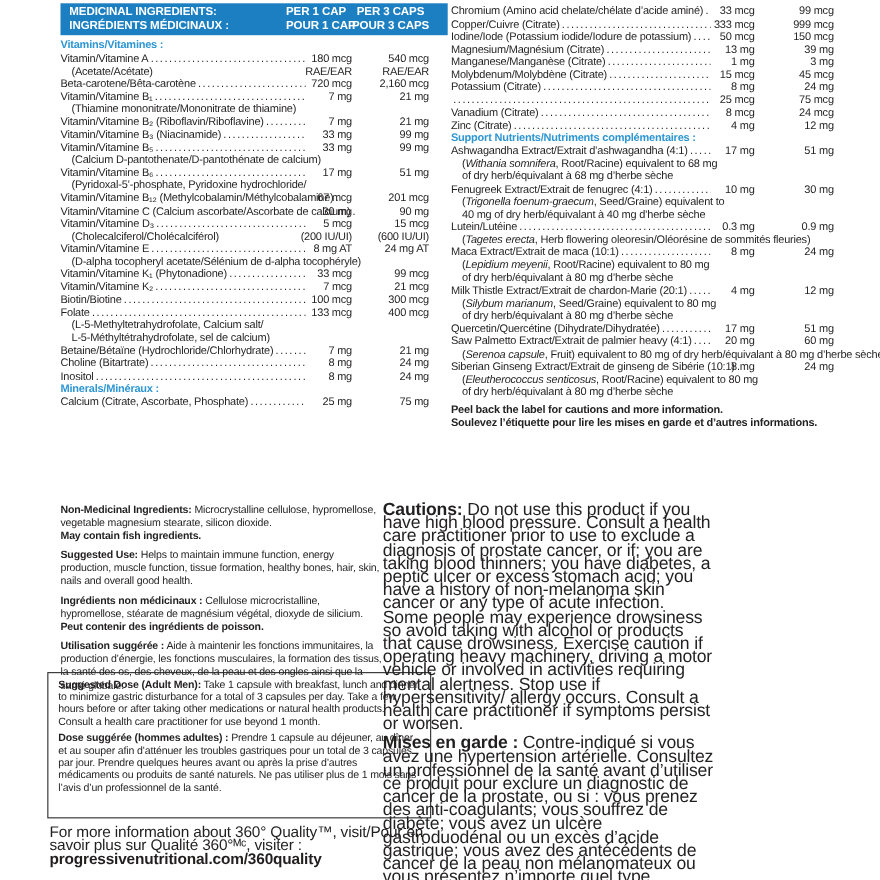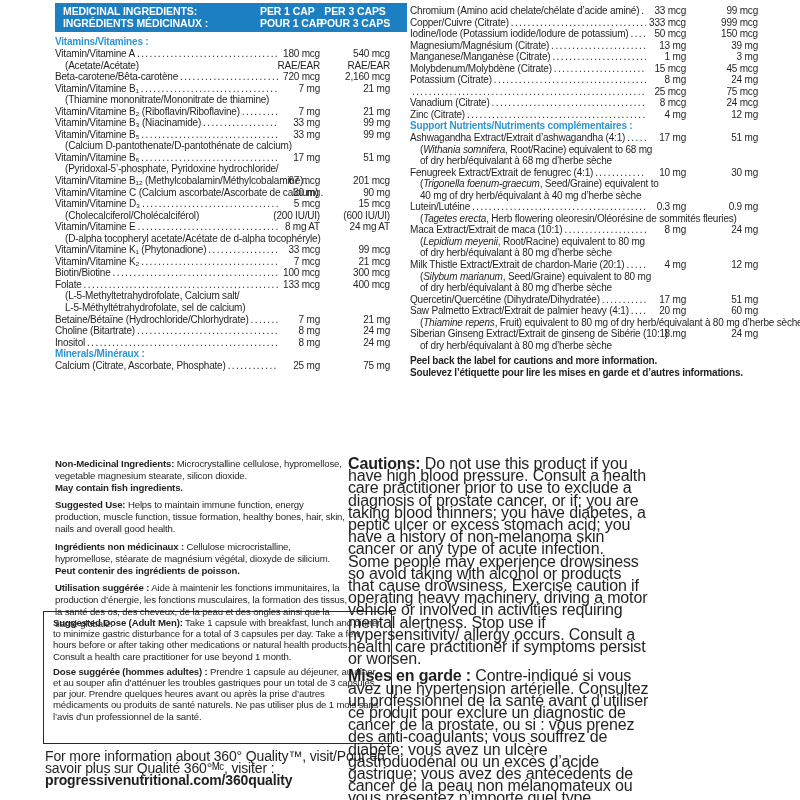--- a/index.html
+++ b/index.html
@@ -129,21 +129,21 @@
             <span class="v1">5 mcg</span>
             <span class="v3">15 mcg</span>
           </div>
           <div class="subrow"><span class="snm">(Cholecalciferol/Cholécalciférol)</span><span class="v1">(200 IU/UI)</span><span class="v3">(600 IU/UI)</span></div>
           <div class="trow">
             <span class="nm">Vitamin/Vitamine E</span>
             <span class="dots">..........................................................................................................................................................................</span>
             <span class="v1">8 mg AT</span>
             <span class="v3">24 mg AT</span>
           </div>
-          <div class="subrow"><span class="snm">(D-alpha tocopheryl acetate/Acétate de d-alpha tocophéryle)</span></div>
+          <div class="subrow"><span class="snm">(D-alpha tocopheryl acetate/Sélénium de d-alpha tocophéryle)</span></div>
           <div class="trow">
             <span class="nm">Vitamin/Vitamine K₁ (Phytonadione)</span>
             <span class="dots">..........................................................................................................................................................................</span>
             <span class="v1">33 mcg</span>
             <span class="v3">99 mcg</span>
           </div>
           <div class="trow">
             <span class="nm">Vitamin/Vitamine K₂</span>
             <span class="dots">..........................................................................................................................................................................</span>
             <span class="v1">7 mcg</span>
@@ -303,27 +303,28 @@
             <span class="dots">..........................................................................................................................................................................</span>
             <span class="v1">17 mg</span>
             <span class="v3">51 mg</span>
           </div>
           <div class="trow">
             <span class="nm">Saw Palmetto Extract/Extrait de palmier heavy (4:1)</span>
             <span class="dots">..........................................................................................................................................................................</span>
             <span class="v1">20 mg</span>
             <span class="v3">60 mg</span>
           </div>
-          <div class="subrow"><span class="snm">(<i>Thiamine repens</i>, Fruit) equivalent to 80 mg of dry herb/équivalant à 80 mg d’herbe sèche</span></div>
+          <div class="subrow"><span class="snm">(<i>Serenoa capsule</i>, Fruit) equivalent to 80 mg of dry herb/équivalant à 80 mg d’herbe sèche</span></div>
           <div class="trow">
             <span class="nm">Siberian Ginseng Extract/Extrait de ginseng de Sibérie (10:1)</span>
             <span class="dots">..........................................................................................................................................................................</span>
             <span class="v1">8 mg</span>
             <span class="v3">24 mg</span>
           </div>
+          <div class="subrow"><span class="snm">(<i>Eleutherococcus senticosus</i>, Root/Racine) equivalent to 80 mg</span></div>
           <div class="subrow"><span class="snm">of dry herb/équivalant à 80 mg d’herbe sèche</span></div>
         </div>
       <div class="peel">
         <div>Peel back the label for cautions and more information.</div>
         <div>Soulevez l’étiquette pour lire les mises en garde et d’autres informations.</div>
       </div>
     </div>
   </div>
 
   <div class="col col-bl">

